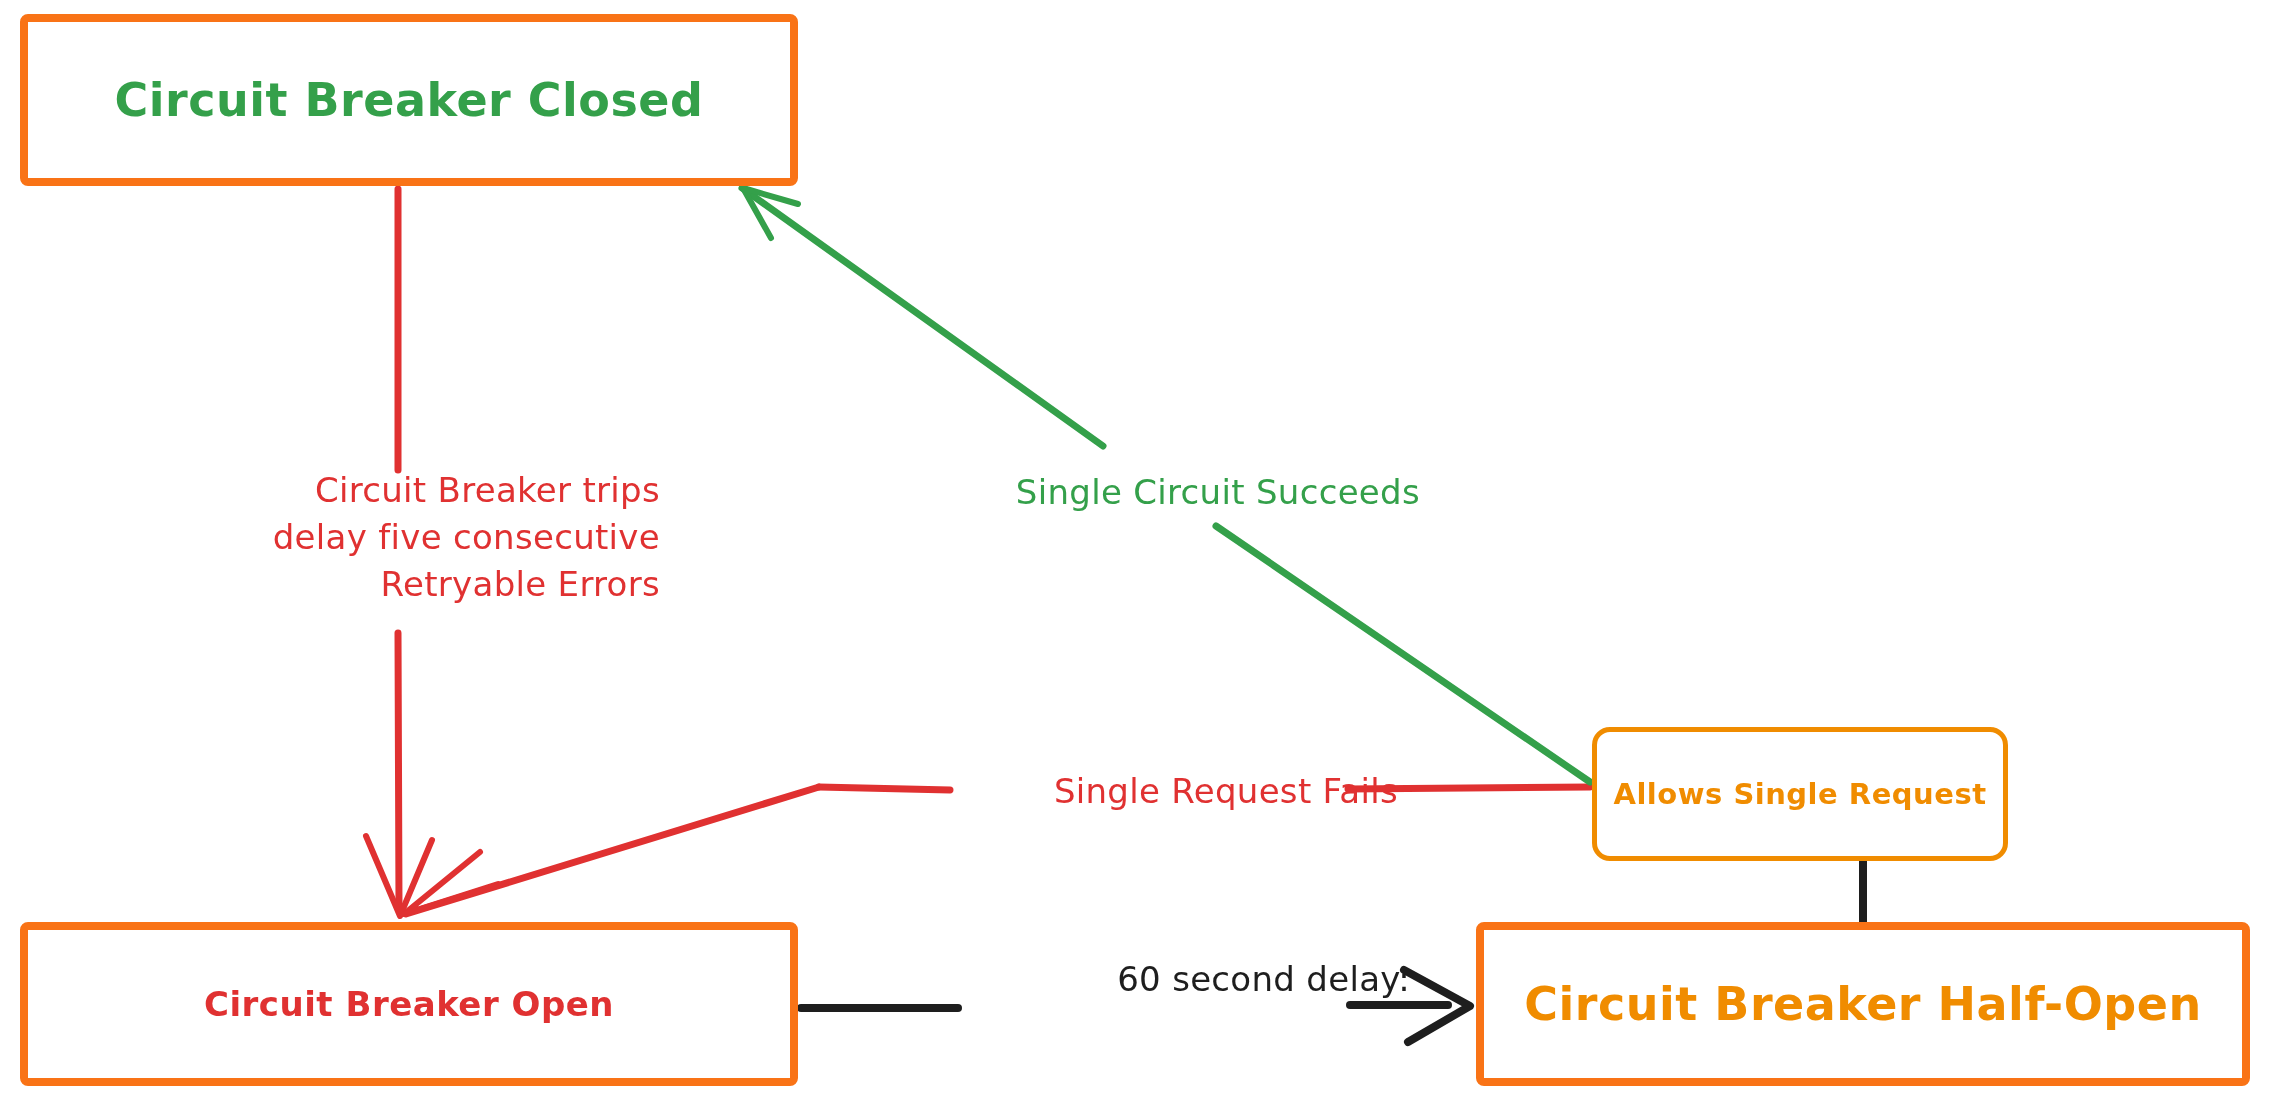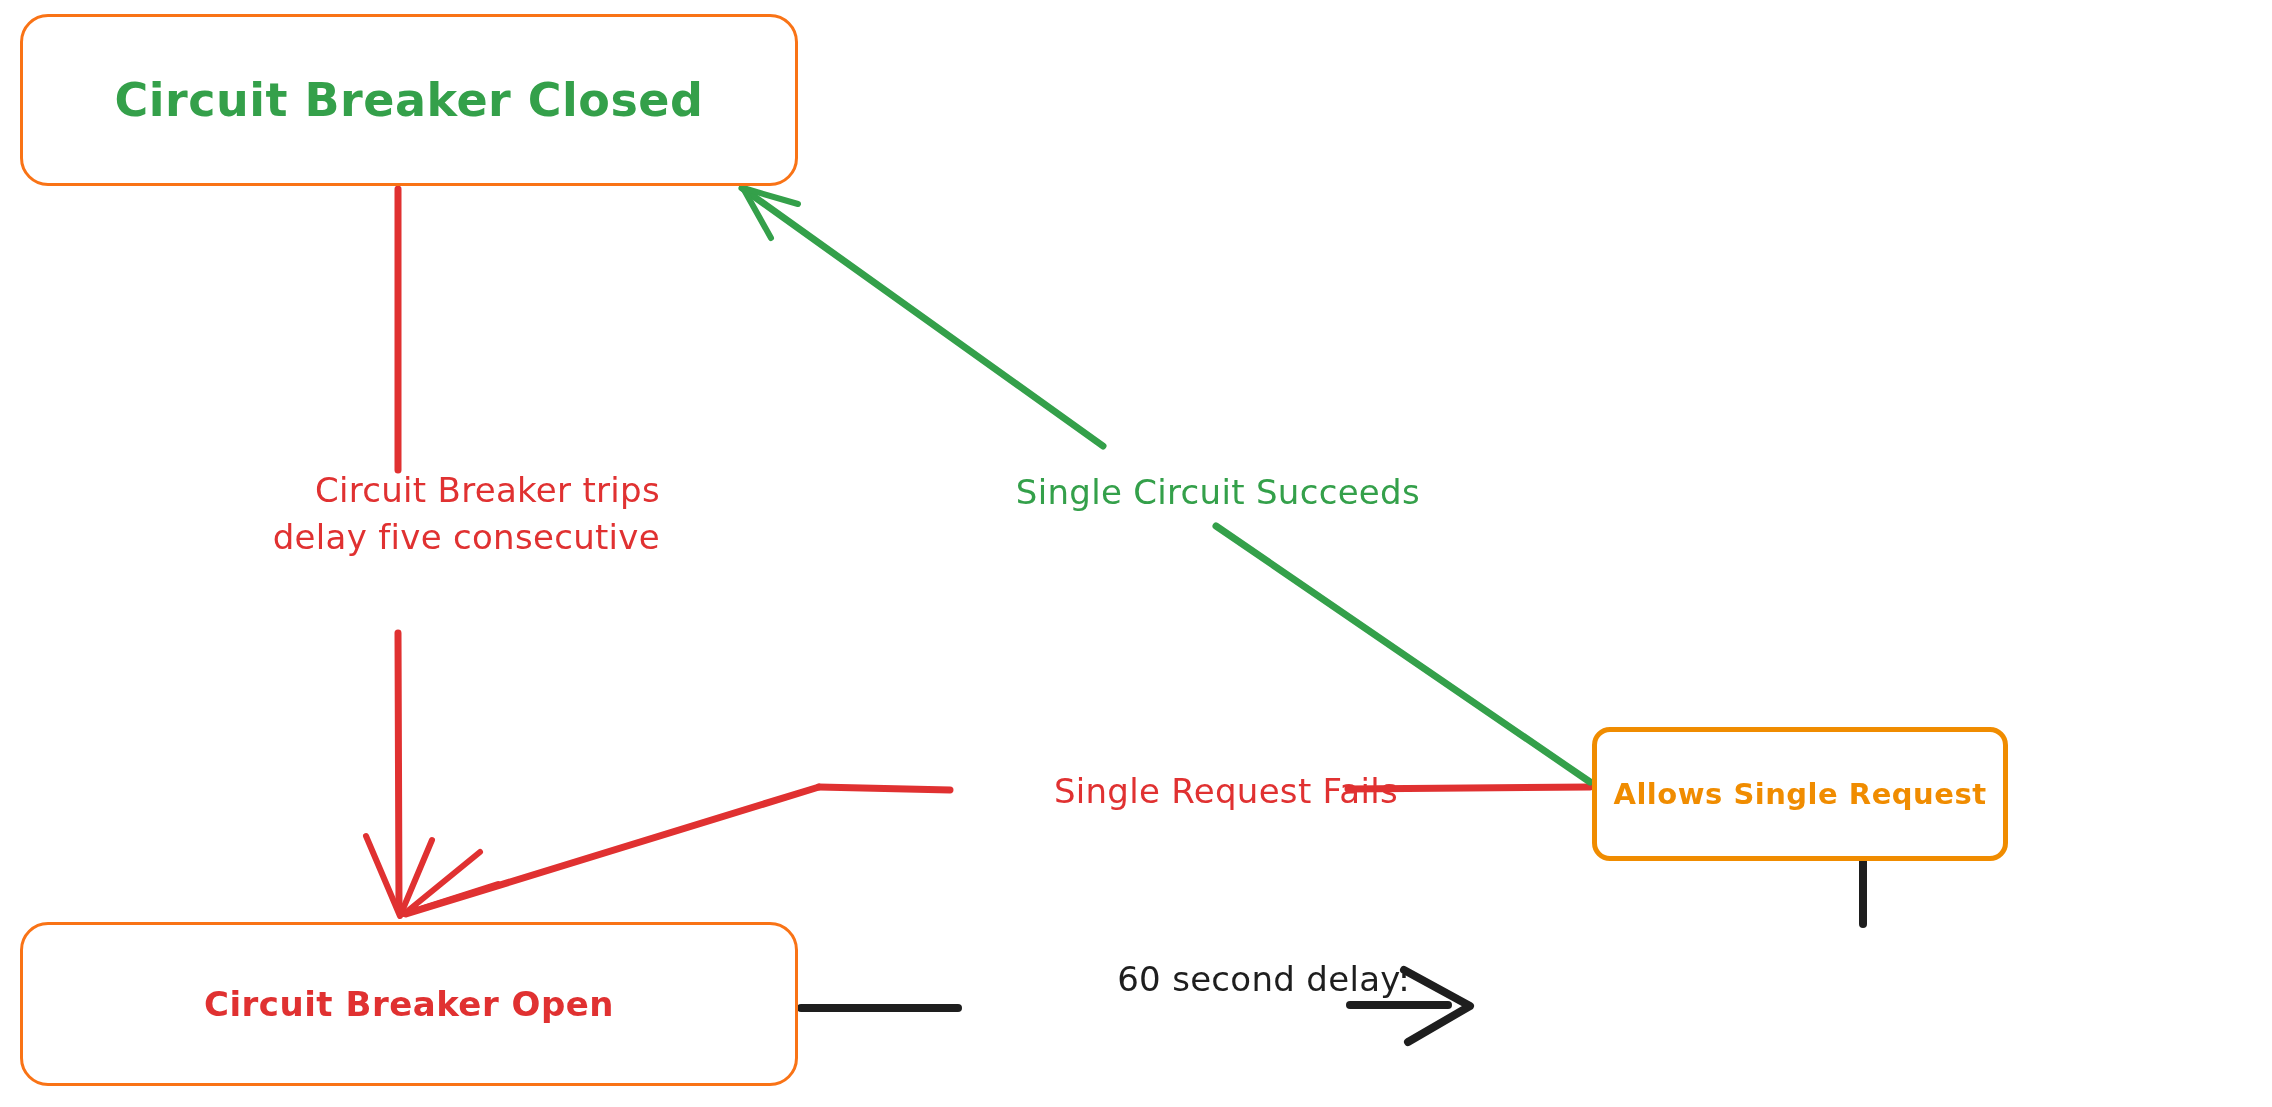--- a/index.html
+++ b/index.html
@@ -9,22 +9,22 @@
     background:#ffffff;
     overflow:hidden;
     font-family:"DejaVu Sans","Liberation Sans",sans-serif;
   }
   .arrows{position:absolute;left:0;top:0;width:2272px;height:1107px;}
   .node{
     position:absolute;
     display:flex;align-items:center;justify-content:center;
     background:#ffffff;
     box-sizing:border-box;
-    border:3px solid #f97316;
-    border-radius:28px;
+    border:8px solid #f97316;
+    border-radius:8px;
     font-weight:bold;
     letter-spacing:0.5px;
   }
   .node-closed   {left:20px;  top:14px;  width:778px; height:172px; font-size:46px;}
   .node-open     {left:20px;  top:922px; width:778px; height:164px; font-size:34px;}
   .node-halfopen {left:1476px;top:922px; width:774px; height:164px; font-size:46px;}
   .node-allows{
     left:1592px;top:727px;width:416px;height:134px;
     border:5px solid #f08c00;border-radius:18px;
     font-size:29px;
@@ -78,28 +78,32 @@
   </svg>
 
   <div class="node node-closed">
     <span style="color: rgb(52, 160, 74);">Circuit Breaker Closed</span>
   </div>
 
   <div class="node node-open">
     <span style="color: rgb(224, 49, 49);">Circuit Breaker Open</span>
   </div>
 
+  <div class="node node-halfopen">
+    <span style="color: rgb(240, 140, 0);">Circuit Breaker Half-Open</span>
+  </div>
 
   <div class="node node-allows">
     <span style="color: rgb(240, 140, 0);">Allows Single Request</span>
   </div>
 
   <div class="edge-label lbl-trips" style="color: rgb(224, 49, 49);">
     <div>Circuit Breaker trips</div>
     <div>delay five consecutive</div>
+    <div>Retryable Errors</div>
   </div>
 
   <div class="edge-label lbl-succeeds" style="color: rgb(52, 160, 74);">Single Circuit Succeeds</div>
 
   <div class="edge-label lbl-fails" style="color: rgb(224, 49, 49);">Single Request Fails</div>
 
   <div class="edge-label lbl-delay" style="color: rgb(30, 30, 30);">
     <div>60 second delay:</div>
   </div>
 

